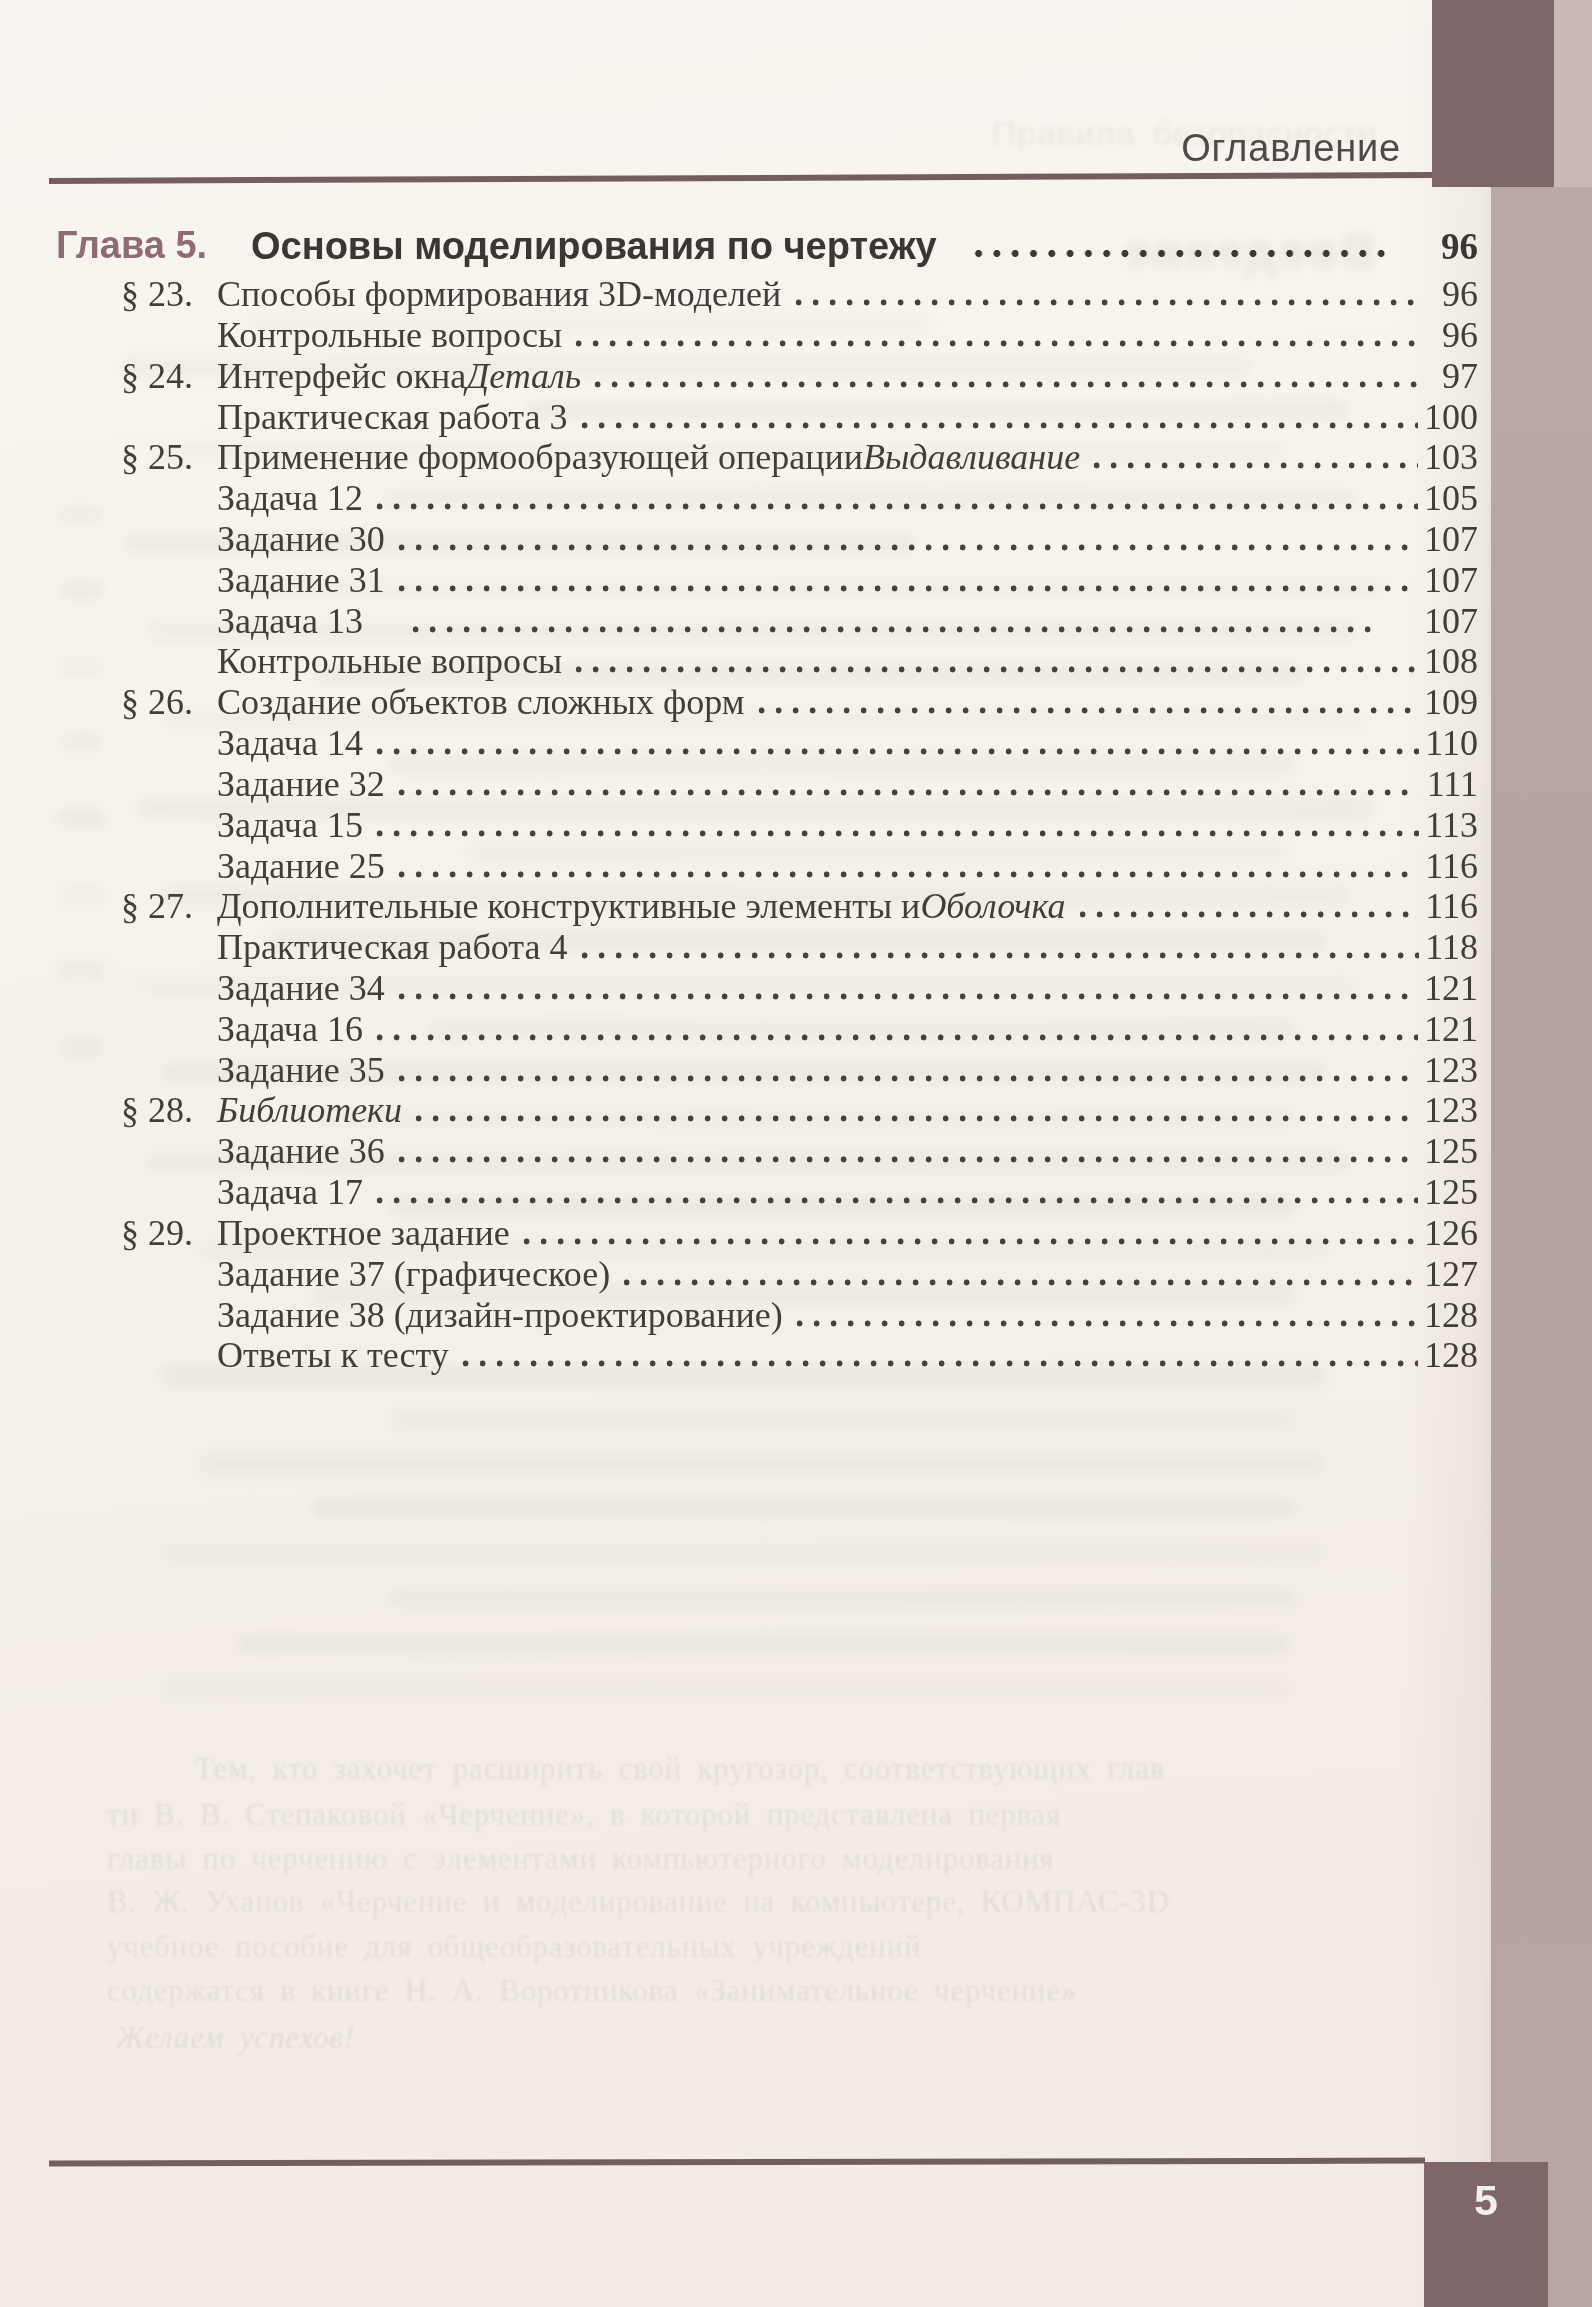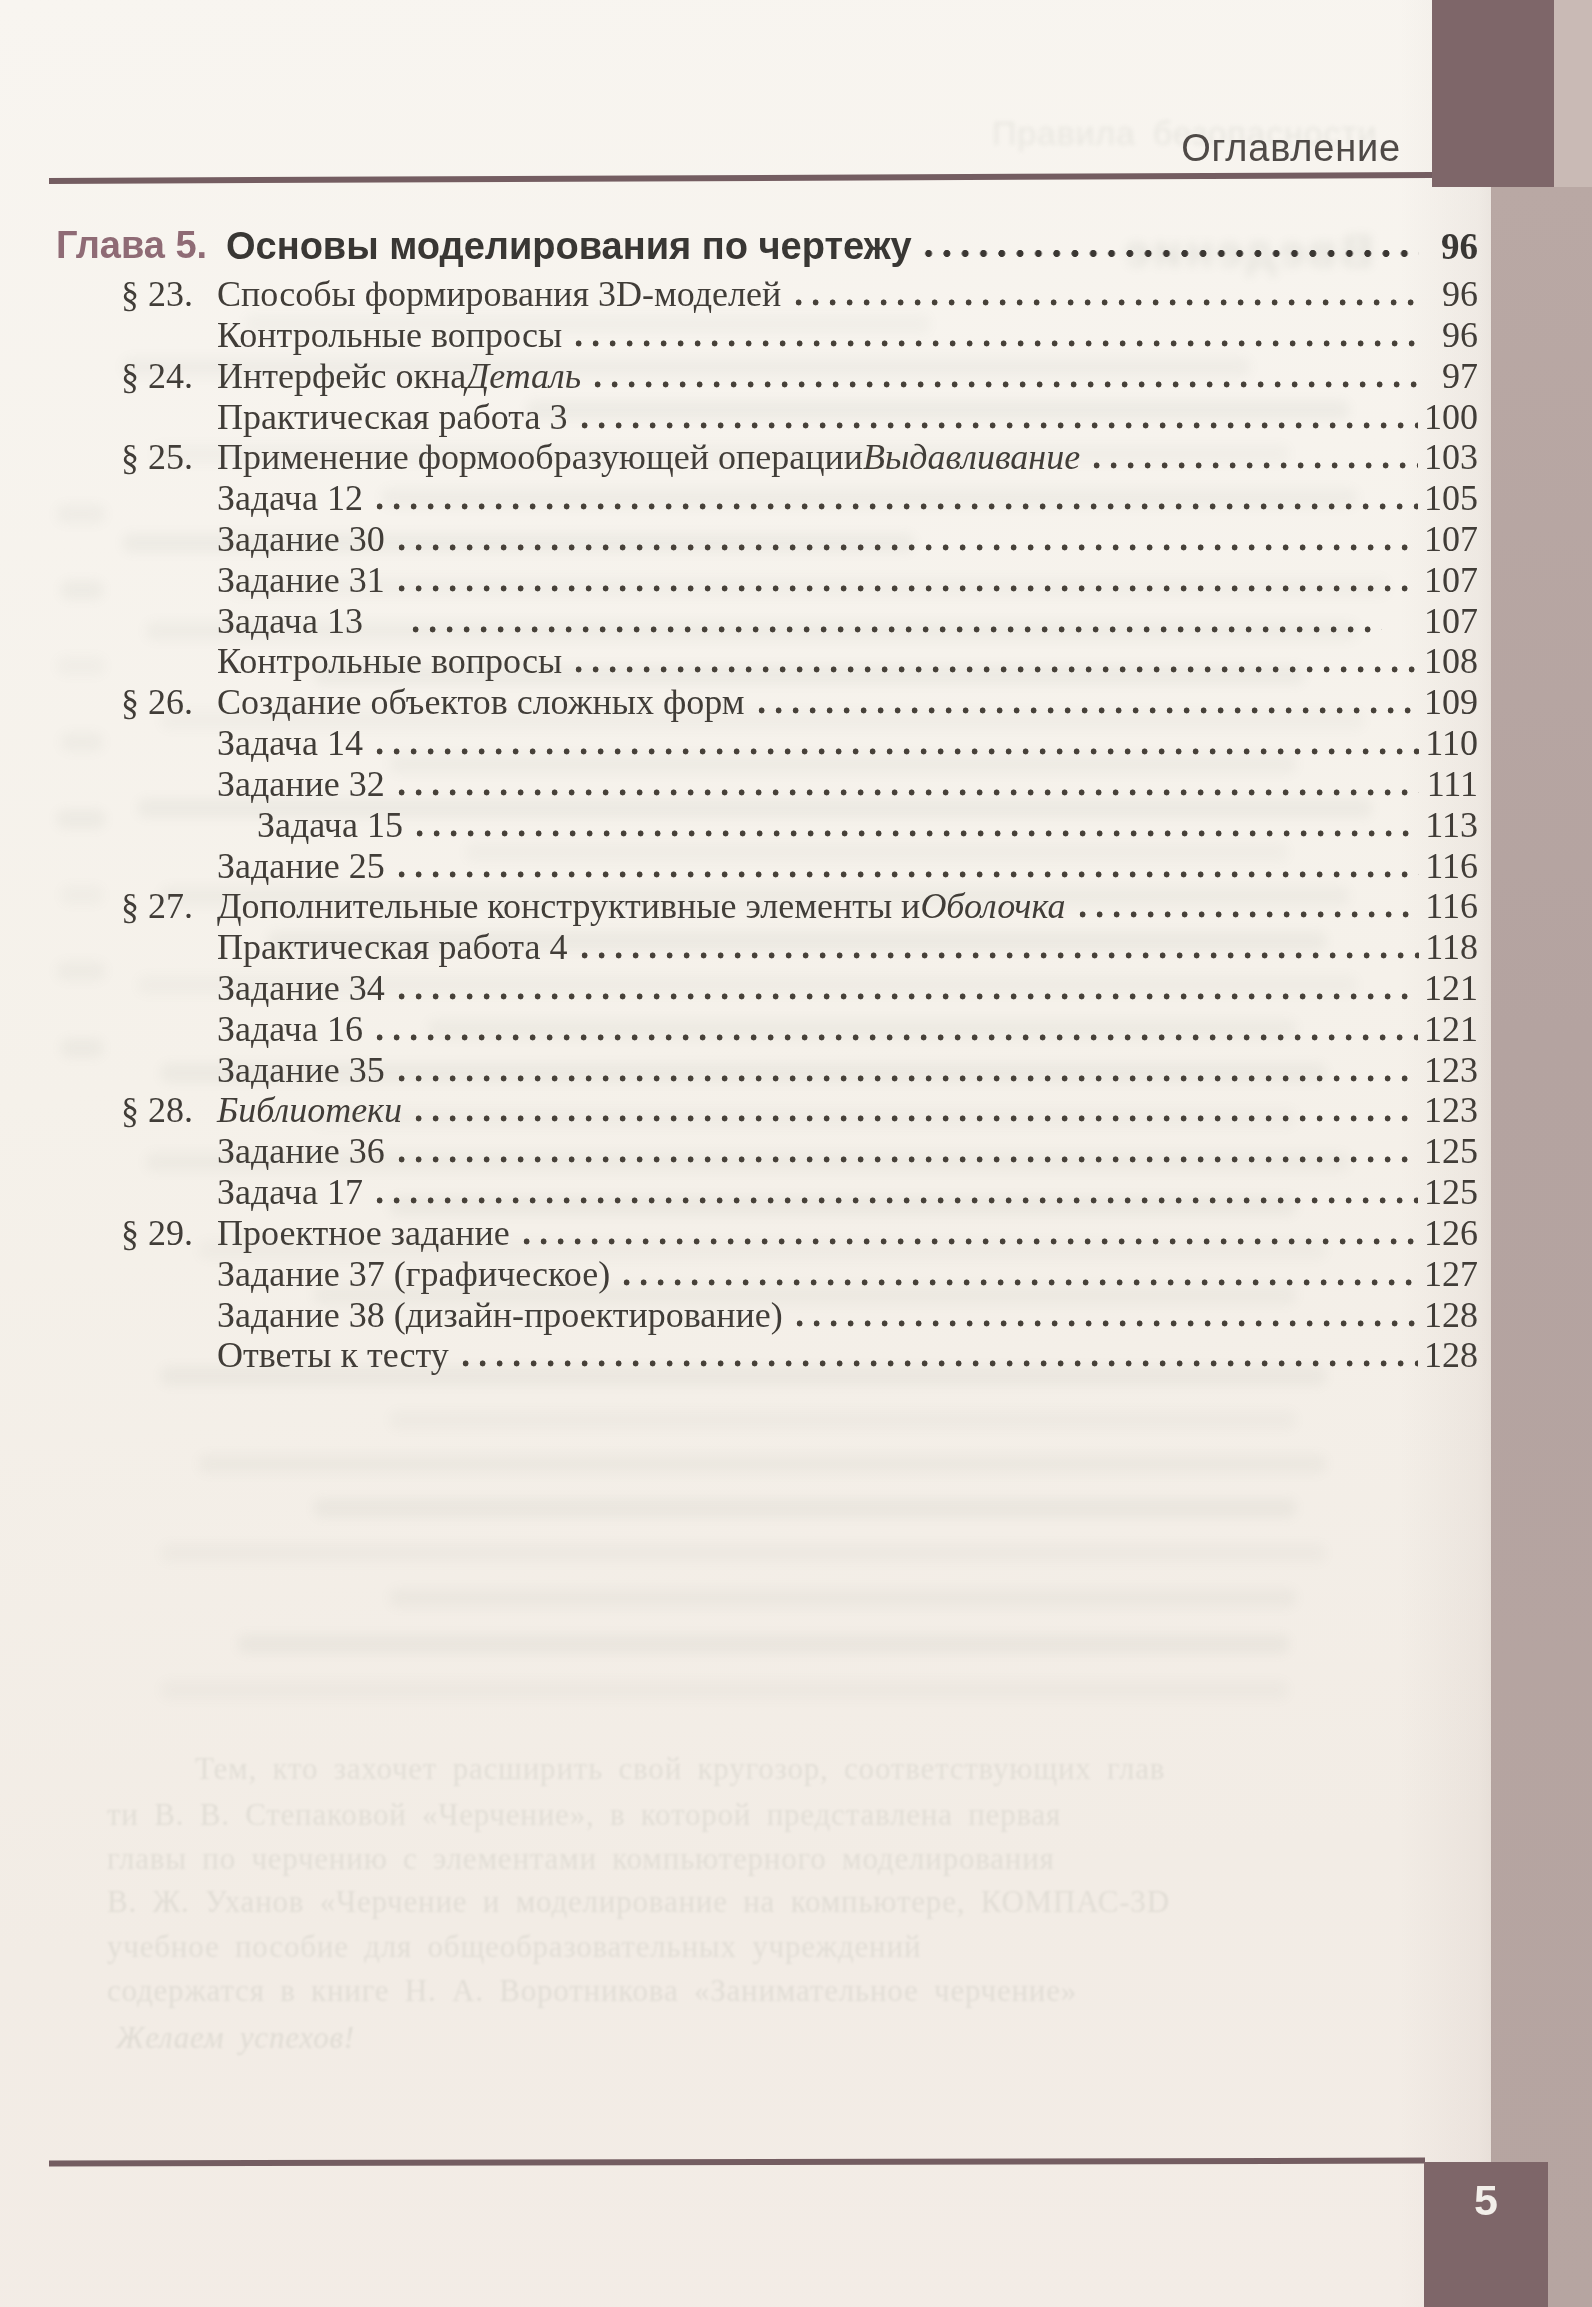--- a/index.html
+++ b/index.html
@@ -32,21 +32,21 @@
   }
   
   .toc{position:absolute;left:0;top:0;width:1592px;height:2307px;}
   .row{position:absolute;right:114px;display:flex;align-items:flex-end;height:40px;color:var(--toc-text);}
   .row .t{white-space:nowrap;line-height:1.02;}
   .row.sub{left:217px;font-size:36px;}
   .row.section{left:121px;font-size:36px;}
   .sec-label{width:96px;flex:none;line-height:1.02;}
   .row.chapter{
     left:56px;font-family:"Liberation Sans","DejaVu Sans",sans-serif;
-    font-weight:bold;font-size:38px;color:var(--heading-text);
+    font-weight:bold;font-size:38px;color:var(--heading-text);gap:25px;
   }
   .chap-label{width:170px;flex:none;color:var(--chapter-label);line-height:1.05;}
   .row em{font-style:italic;}
   .leader{
     flex:1;height:10.7px;margin:0 6.1px 5.3px 9.2px;
     background-image:radial-gradient(circle at 7.6px 5.3px,var(--dot) 2.6px,rgba(0,0,0,0) 3.2px);
     background-size:17px 10.7px;background-repeat:repeat-x;
   }
   .row.chapter .leader{
     background-image:radial-gradient(circle at 7.6px 5.3px,var(--dot-bold) 3.1px,rgba(0,0,0,0) 3.8px);
@@ -216,21 +216,21 @@
       <div class="row sub" style="top: 722px;">
         <span class="t">Задача 14</span>
         <span class="leader"></span>
         <span class="pagenum">110</span>
       </div>
       <div class="row sub" style="top: 763px;">
         <span class="t">Задание 32</span>
         <span class="leader"></span>
         <span class="pagenum">111</span>
       </div>
-      <div class="row sub" style="top: 804px; margin-left: 40px;">
+      <div class="row sub" style="top: 804px;">
         <span class="t">Задача 15</span>
         <span class="leader"></span>
         <span class="pagenum">113</span>
       </div>
       <div class="row sub" style="top: 845px;">
         <span class="t">Задание 25</span>
         <span class="leader"></span>
         <span class="pagenum">116</span>
       </div>
       <div class="row section" style="top: 885px;">

